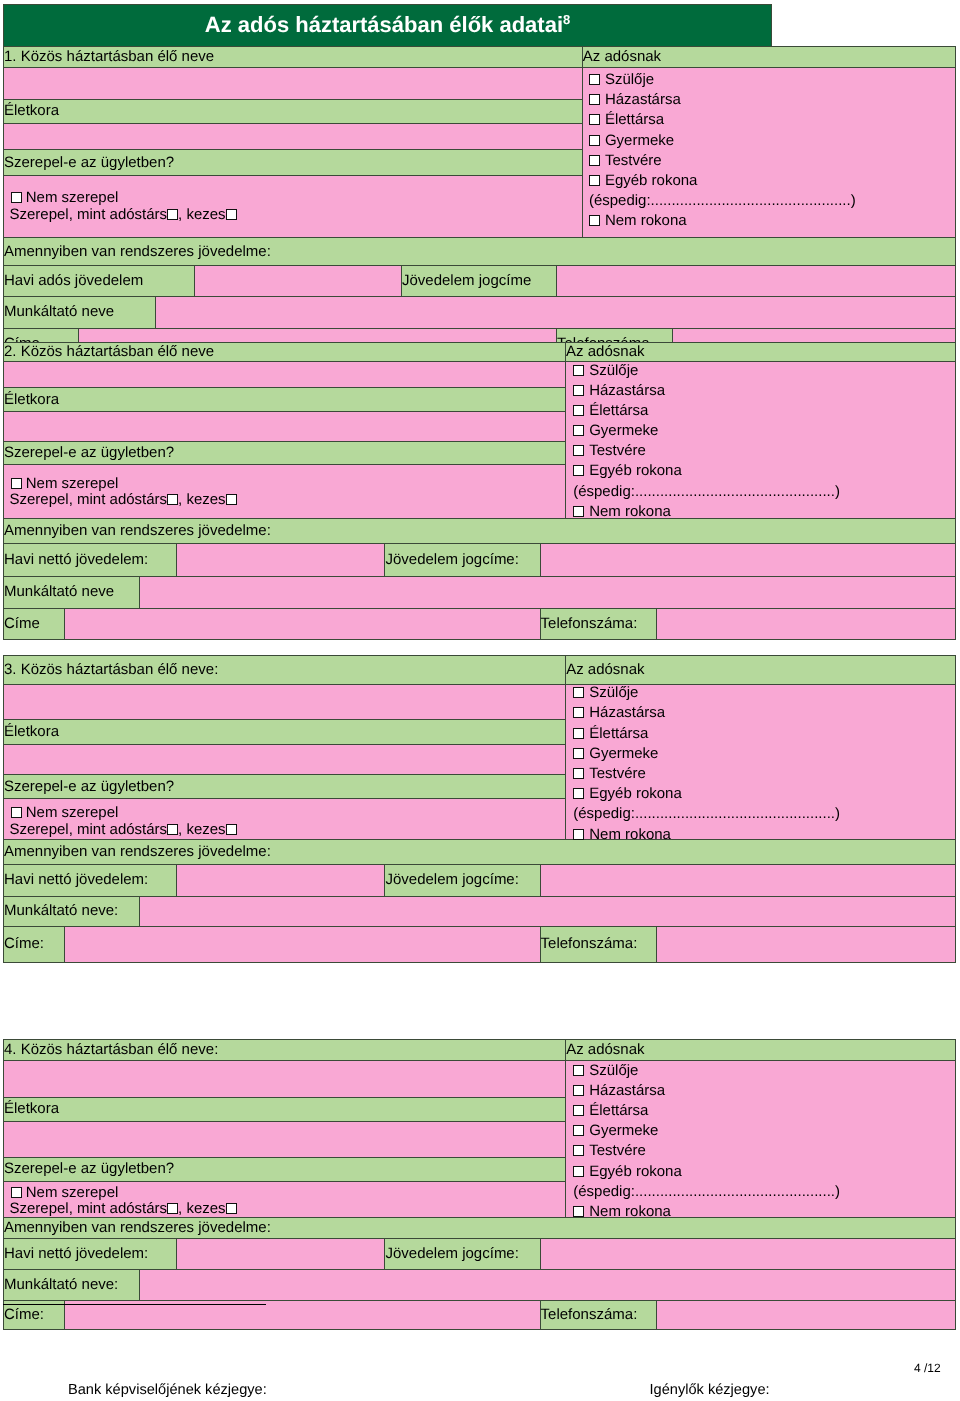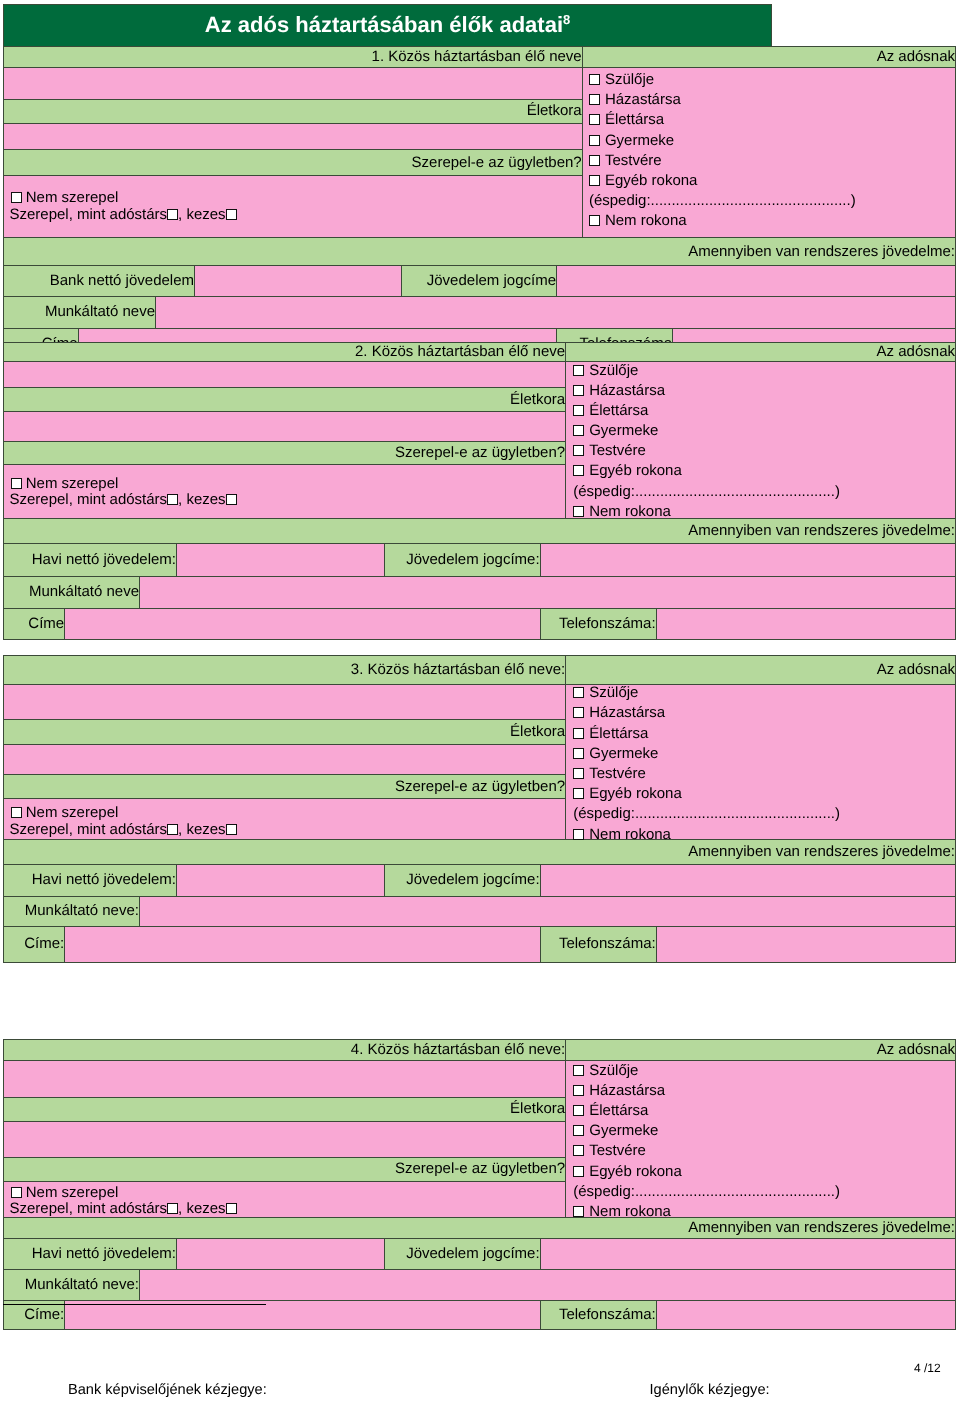--- a/index.html
+++ b/index.html
@@ -8,21 +8,21 @@
   .page{position:relative;width:960px;height:1401px;overflow:hidden;}
 
   .tbl{border-collapse:collapse;table-layout:fixed;position:absolute;}
   .tbl td{border:1px solid #3b4a38;padding:0;vertical-align:middle;
           font-size:15px;line-height:1.2;}
 
   .tbl td.hdr{background:#006b3c;color:#fff;font-weight:bold;font-size:22px;text-align:center;}
   .tbl td.hdr sup{font-size:13px;font-weight:bold;}
   .lg{background:#b5d99c;}
   .wh{background:#f9a8d4;}
-  .c{text-align:right;}
+  .c{text-align:left;}
   .tbl td.rel{position:relative;vertical-align:top;overflow:visible;}
   .rellist{position:absolute;white-space:nowrap;}
   .rellist>div{line-height:20.2px;height:20.2px;}
   .tbl td.role{position:relative;vertical-align:top;overflow:visible;}
   .rolelist{position:absolute;left:5.5px;white-space:nowrap;}
   .rolelist .cb{margin-left:1.7px;margin-right:3.6px;}
   .rolelist>div{line-height:16.5px;height:16.5px;}
   .cb{display:inline-block;width:11px;height:11px;border:1.6px solid #111;
       box-sizing:border-box;margin-right:5px;position:relative;top:1px;background:#fff;}
   .cbin{display:inline-block;width:11px;height:11px;border:1.6px solid #111;
@@ -91,21 +91,21 @@
               <div class="rolelist" style="top:14.1px">
                 <div><span class="cb"></span><span>Nem szerepel</span></div>
                 <div><span>Szerepel, mint adóstárs</span><span class="cbin"></span><span>, kezes</span><span class="cbin"></span></div>
               </div>
             </td>
           </tr>
           <tr style="height:28px">
             <td class="lg c" colspan="8"><span>Amennyiben van rendszeres jövedelme:</span></td>
           </tr>
           <tr style="height:30.3px">
-            <td class="lg c" colspan="3"><span>Bank nettó jövedelem</span></td>
+            <td class="lg c" colspan="3"><span>Havi adós jövedelem</span></td>
             <td class="wh"></td>
             <td class="lg c"><span>Jövedelem jogcíme</span></td>
             <td class="wh" colspan="3"></td>
           </tr>
           <tr style="height:32.2px">
             <td class="lg c" colspan="2"><span>Munkáltató neve</span></td>
             <td class="wh" colspan="6"></td>
           </tr>
           <tr style="height:30.8px">
             <td class="lg c"><span>Címe</span></td>

